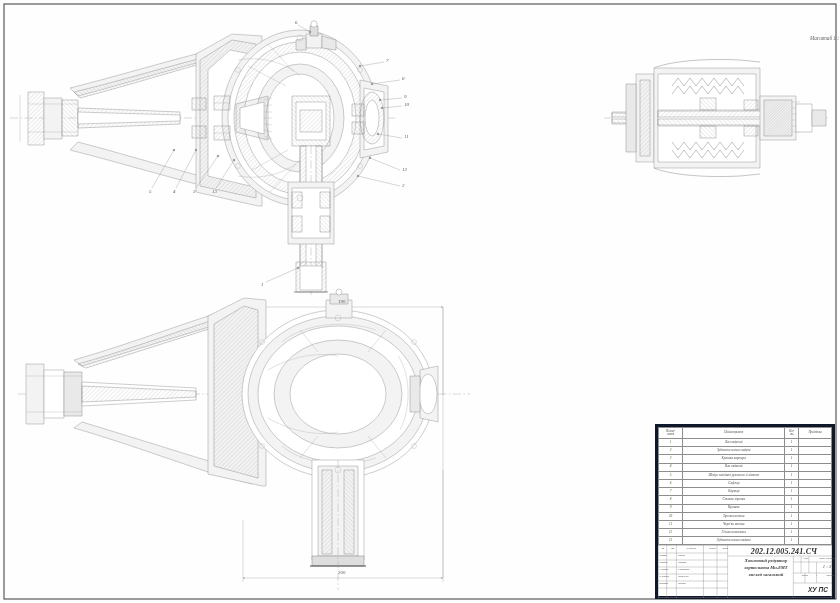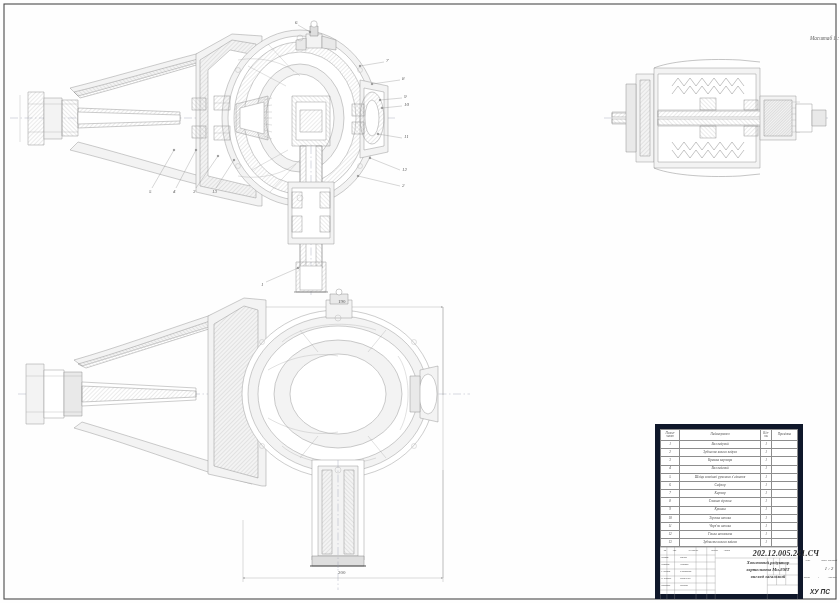--- a/index.html
+++ b/index.html
@@ -60,23 +60,23 @@
     font-size: 5.2px;
     color: #5f5f5f;
     white-space: nowrap;
   }
 
   
   #titleblock {
     position: absolute;
     left: 655px;
     top: 424px;
-    width: 148px;
+    width: 180px;
     height: 175px;
-    border: 5px solid #0f172a;
+    border: 3px solid #0f172a;
     box-sizing: border-box;
     background: #fff;
   }
   table.plist {
     border-collapse: collapse;
     width: 100%;
     table-layout: fixed;
     font-family: "Liberation Serif", serif;
   }
   table.plist th, table.plist td {

